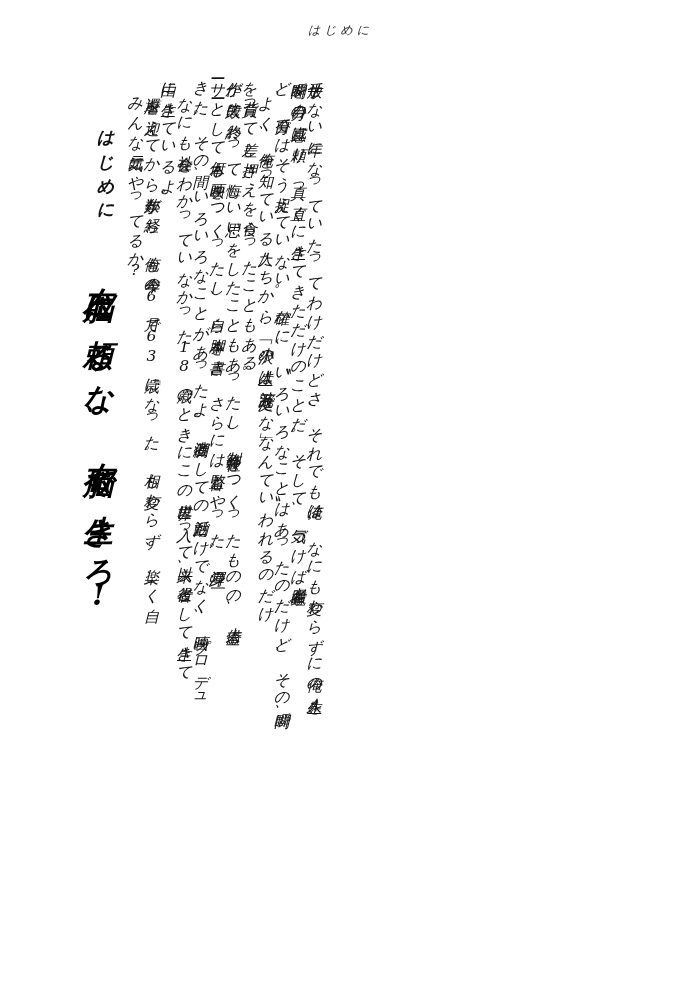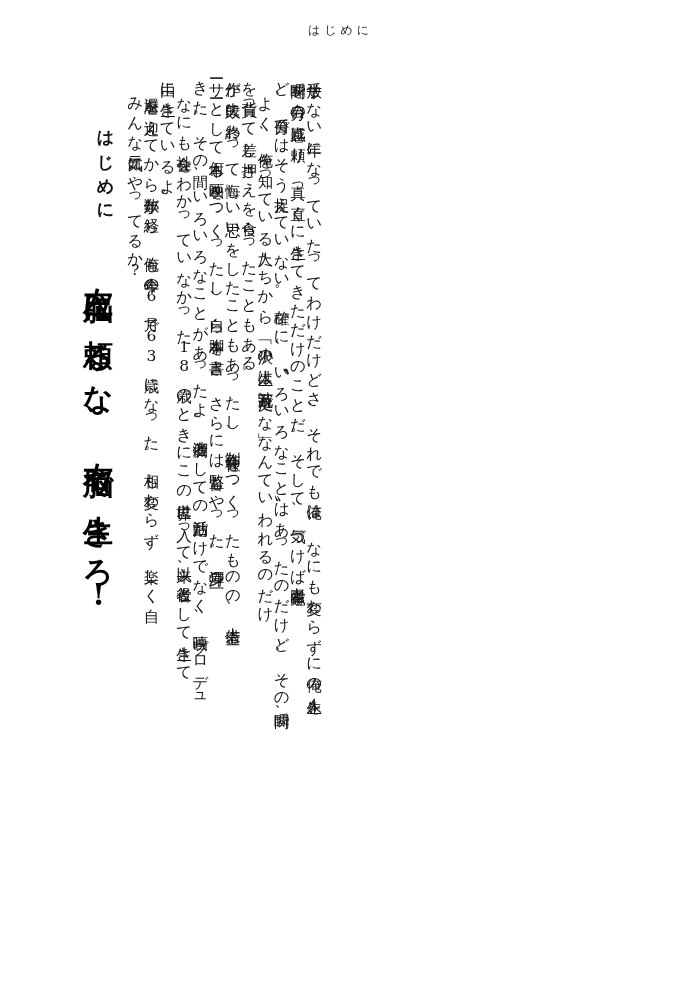--- a/index.html
+++ b/index.html
@@ -14,20 +14,21 @@
     color: #1a1a1a;
     overflow: hidden;
     position: relative;
   }
 
   .page {
     position: relative;
     width: 681px;
     height: 1000px;
     box-sizing: border-box;
+    font-style: italic;
   }
 
   
   .running-head {
     position: absolute;
     top: 22px;
     left: 0;
     width: 681px;
     text-align: center;
     font-size: 12px;

